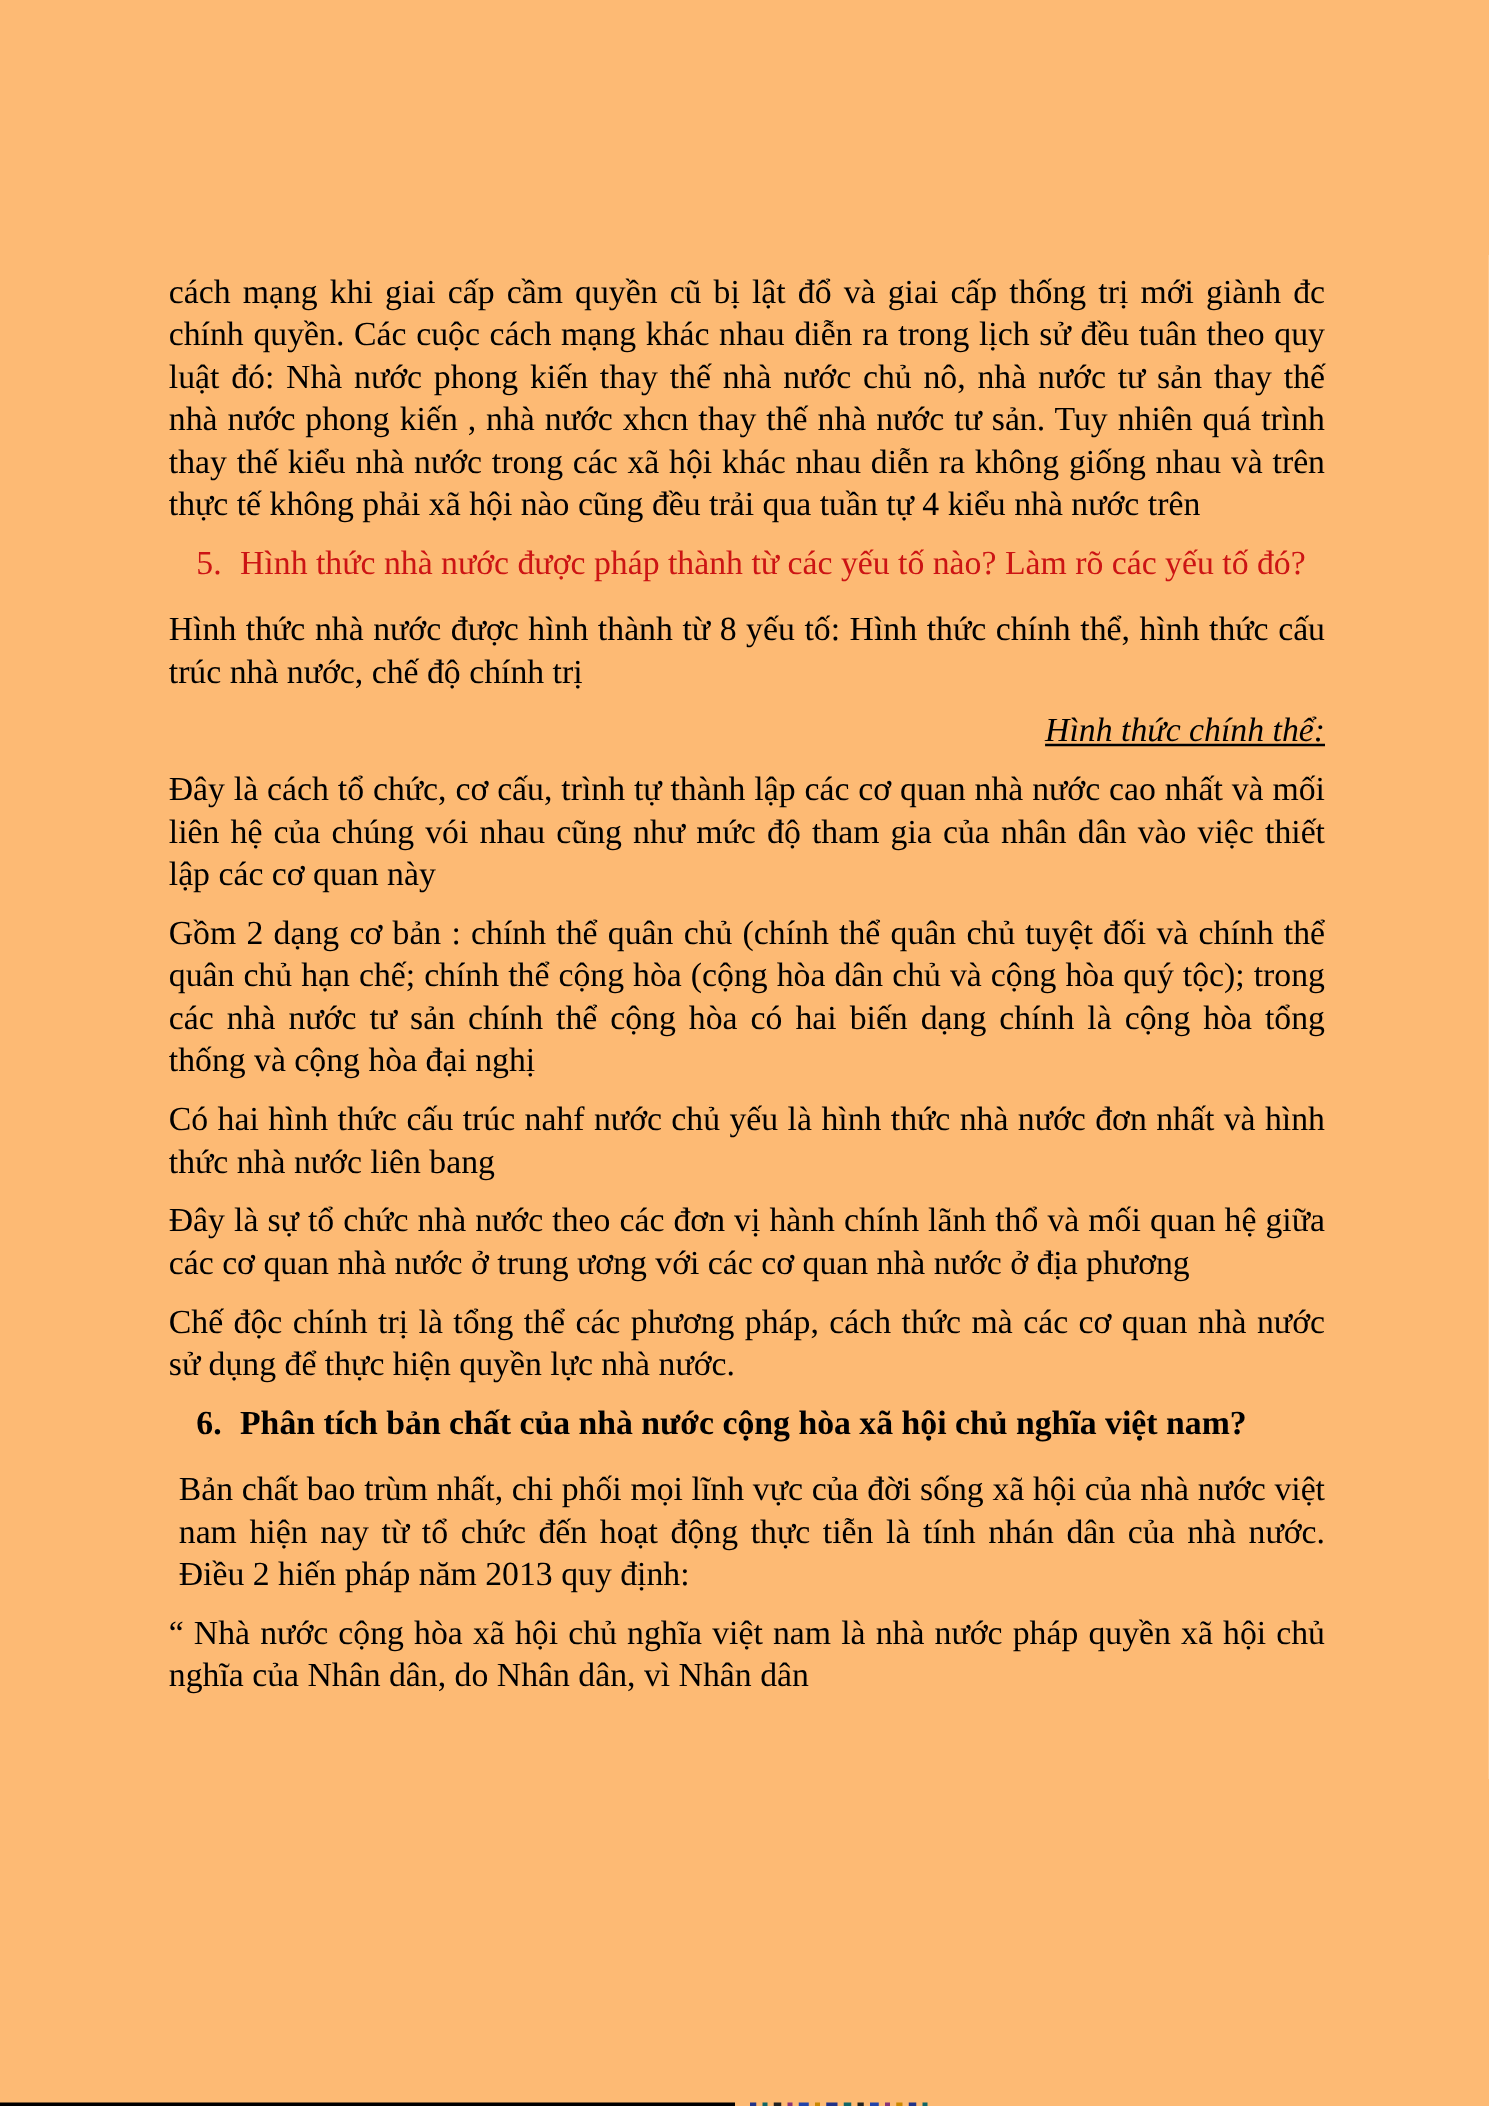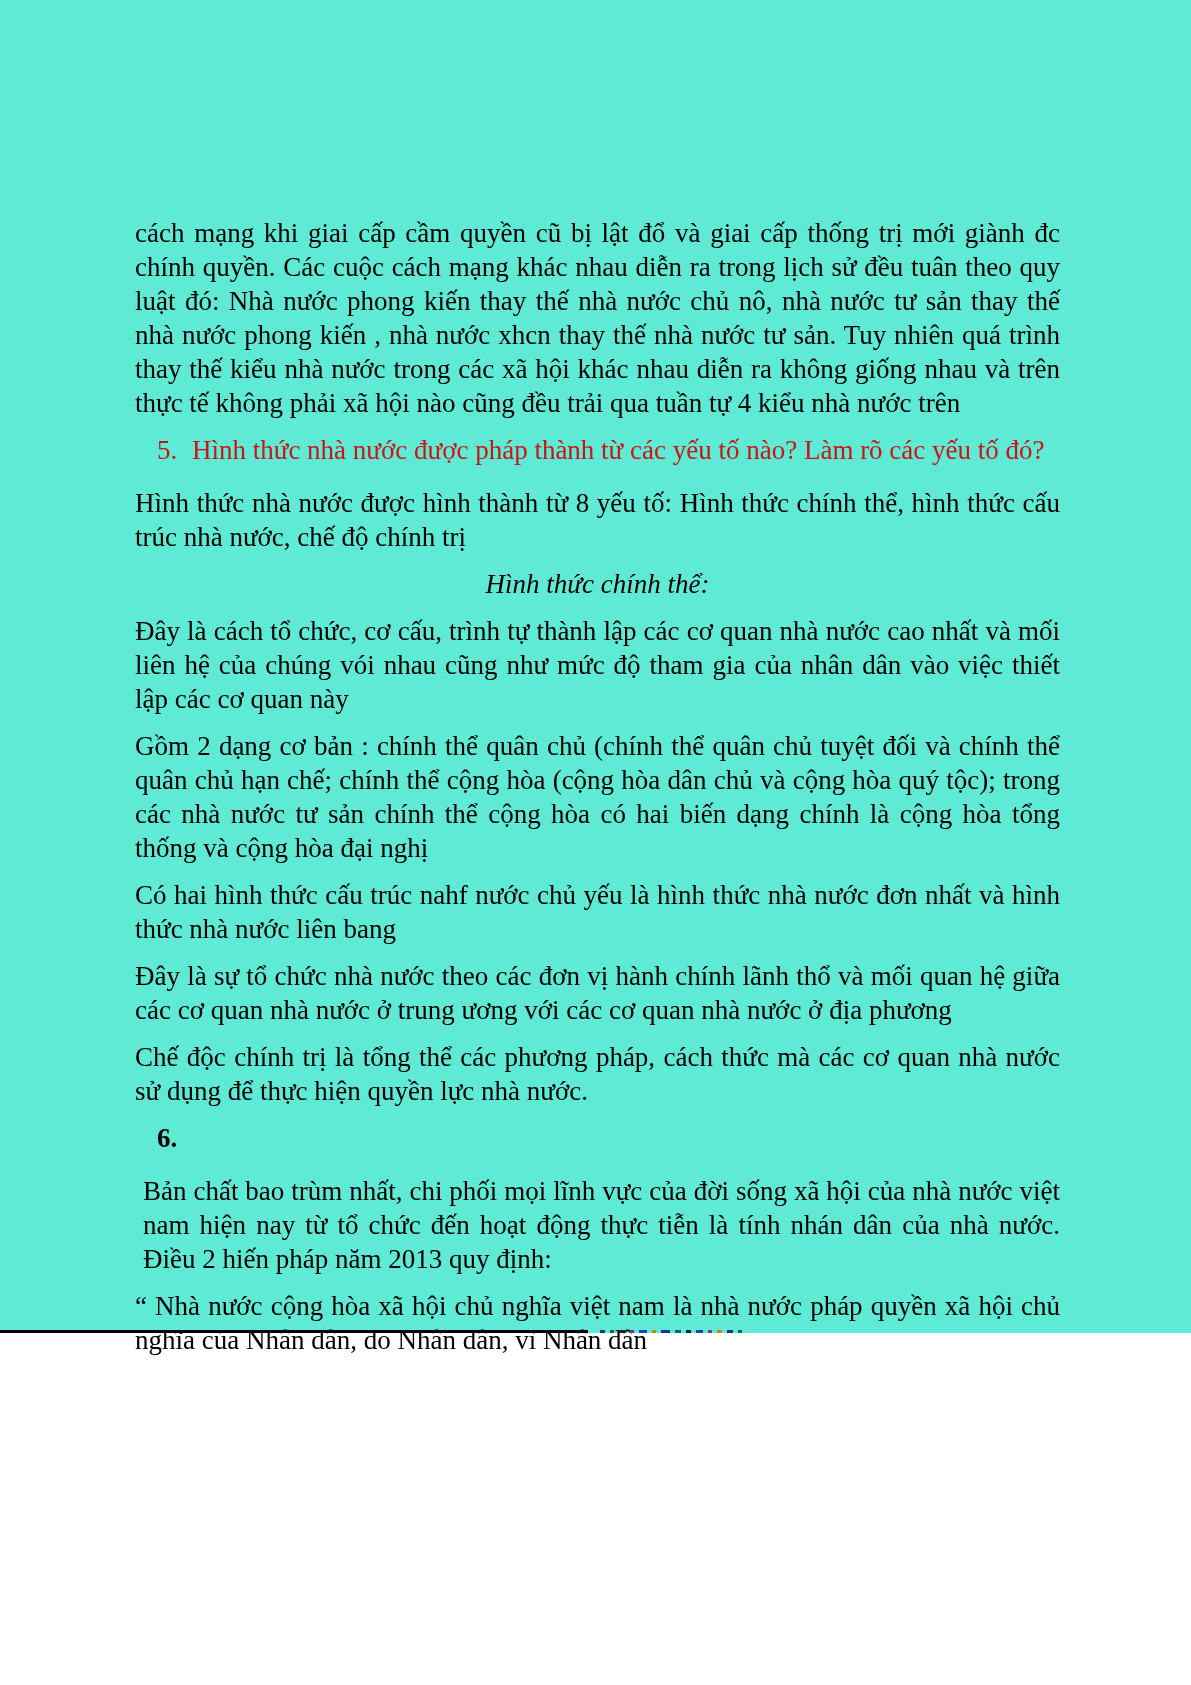--- a/index.html
+++ b/index.html
@@ -6,22 +6,22 @@
   html, body { margin: 0; padding: 0; }
   body {
     width: 1191px;
     height: 1685px;
     background: #ffffff;
     overflow: hidden;
   }
   .page {
     position: relative;
     width: 1191px;
-    height: 1333px;
-    background: #5eead4;
+    height: 1685px;
+    background: #fdba74;
     font-family: "Liberation Serif", "DejaVu Serif", serif;
     color: #000000;
   }
   .content {
     position: absolute;
     left: 135px;
     top: 216px;
     width: 925px;
     font-size: 27px;
     line-height: 34px;
@@ -33,21 +33,22 @@
     display: flex;
     text-align: left;
     margin: 5px 0 19px 22px;
   }
   .question-item .qnum { flex: 0 0 35px; }
   .question-red { color: #cc1414; }
   .question-bold { font-weight: bold; }
 
   .heading-italic {
     font-style: italic;
-    text-align: center;
+    text-align: right;
+    text-decoration: underline;
   }
   .p-indent { margin-left: 8px !important; }
   .quote {
   }
 
   .footer-bar {
     position: absolute;
     left: 0;
     bottom: 0;
     width: 588px;
@@ -93,20 +94,21 @@
     <p>Có hai hình thức cấu trúc nahf nước chủ yếu là hình thức nhà nước đơn nhất và hình thức nhà nước liên bang</p>
 
     <p>Đây là sự tổ chức nhà nước theo các đơn vị hành chính lãnh thổ và mối quan hệ giữa các cơ quan nhà nước ở trung ương với các cơ quan nhà nước ở địa phương</p>
 
 
     <p>Chế độc chính trị là tổng thể các phương pháp, cách thức mà các cơ quan nhà nước sử dụng để thực hiện quyền lực nhà nước.</p>
 
 
     <div class="question-item question-bold">
       <span class="qnum">6.</span>
+      <span>Phân tích bản chất của nhà nước cộng hòa xã hội chủ nghĩa việt nam?</span>
     </div>
 
     <p class="p-indent">Bản chất bao trùm nhất, chi phối mọi lĩnh vực của đời sống xã hội của nhà nước việt nam hiện nay từ tổ chức đến hoạt động thực tiễn là tính nhán dân của nhà nước. Điều 2 hiến pháp năm 2013 quy định:</p>
 
     <p class="quote">“ Nhà nước cộng hòa xã hội chủ nghĩa việt nam là nhà nước pháp quyền xã hội chủ nghĩa của Nhân dân, do Nhân dân, vì Nhân dân</p>
 
   </div>
 
   <div class="footer-bar"></div>
   <div class="footer-fragments">

